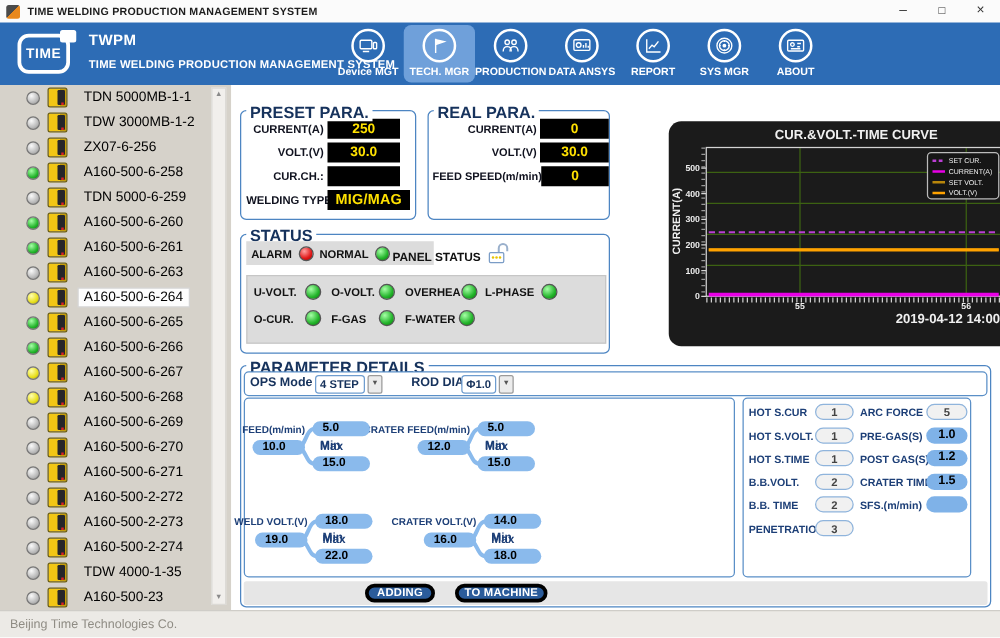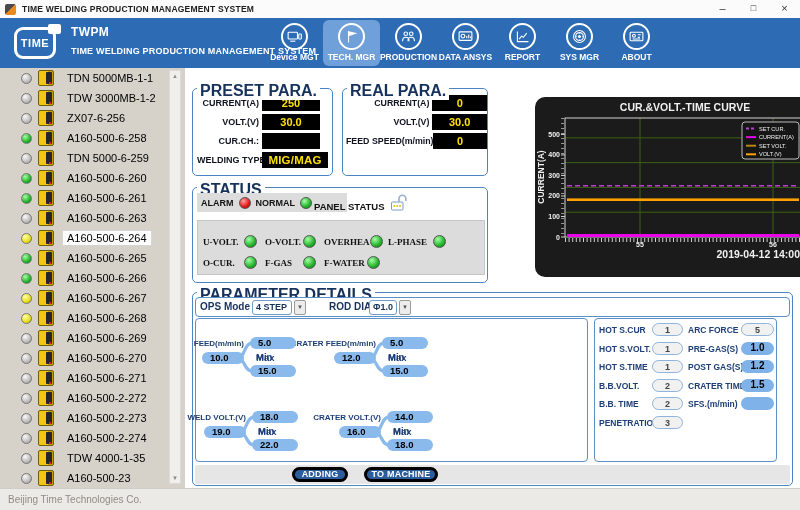--- a/index.html
+++ b/index.html
@@ -54,21 +54,21 @@
   .sitem.selected .slabel { background:#fdfdfd; box-shadow:0 0 0 1px #d5d5d5; }
   .sscroll { position:absolute; right:4px; top:2px; width:12px; height:414px; background:#f1efec;
     border:1px solid #dcdad6; }
   .sarr { position:absolute; left:0; width:10px; text-align:center; font-size:6px; color:#8a8a8a; }
   .sarr.up { top:2px; } .sarr.down { bottom:2px; }
 
   
   .main { position:absolute; left:185px; top:68px; width:615px; height:420px; background:#fff; }
   .panel { position:absolute; border:1.5px solid #4d85c2; border-radius:5px; }
   .ptitle { position:absolute; top:-7px; left:4px; background:#fff; padding:0 3px;
-    font-size:16px; font-weight:bold; color:#16325c; white-space:nowrap; }
+    font-size:13px; font-weight:bold; color:#16325c; white-space:nowrap; }
 
   .preset { left:7px; top:20px; width:141px; height:88px; padding:6px 0 0 4px; }
   .realp  { left:157px; top:20px; width:146px; height:88px; padding:6px 0 0 3px; }
   .frow { display:flex; align-items:center; margin-bottom:3px; }
   .flabel { width:62px; text-align:right; font-size:9px; font-weight:bold; color:#10121f;
     margin-right:3px; white-space:nowrap; }
   .realp .flabel { width:84px; font-size:8.8px; }
   .disp { width:58px; height:16px; background:#000; color:#ffe100; font-weight:bold;
     font-size:11px; text-align:center; line-height:16px; }
   .realp .disp { width:55px; }
@@ -77,21 +77,21 @@
   
   .statusp { left:7px; top:119px; width:296px; height:96px; }
   .astrip { position:absolute; left:4px; top:5px; width:150px; height:19px; background:#dcdcdc;
     display:flex; align-items:center; gap:5px; padding:0 4px; }
   .stlabel { font-size:9px; font-weight:bold; color:#111; white-space:nowrap; }
   .bled { width:12px; height:12px; border-radius:50%; border:1px solid #555; flex:0 0 auto; }
   .pstat { position:absolute; left:121px; top:5px; display:flex; align-items:flex-end; gap:4px; }
   .pstat .stlabel { font-size:9.5px; }
   .sgrid { position:absolute; left:4px; top:32px; width:288px; height:55px; background:#dcdcdc;
     border:1px solid #c6c6c6; padding:6px 0 0 5px; }
-  .srow { display:flex; height:21px; align-items:flex-end;font-family:Liberation Serif, serif; }
+  .srow { display:flex; height:21px; align-items:flex-start; }
   .scell { display:flex; align-items:center; }
   .scell .bled { width:13px; height:13px; margin-left:auto; margin-right:8px; }
   .srow .scell:nth-child(1){ width:62px; } .srow .scell:nth-child(2){ width:59px; }
   .srow .scell:nth-child(3){ width:64px; } .srow .scell:nth-child(4){ width:66px; }
   .sclabel { font-size:9px; font-weight:bold; color:#111; white-space:nowrap; }
 
   
   .chartpanel { position:absolute; left:312px; top:29px; width:300px; height:180px;
     background:#1b1b1b; border-radius:10px;margin-left:38px; }
 

